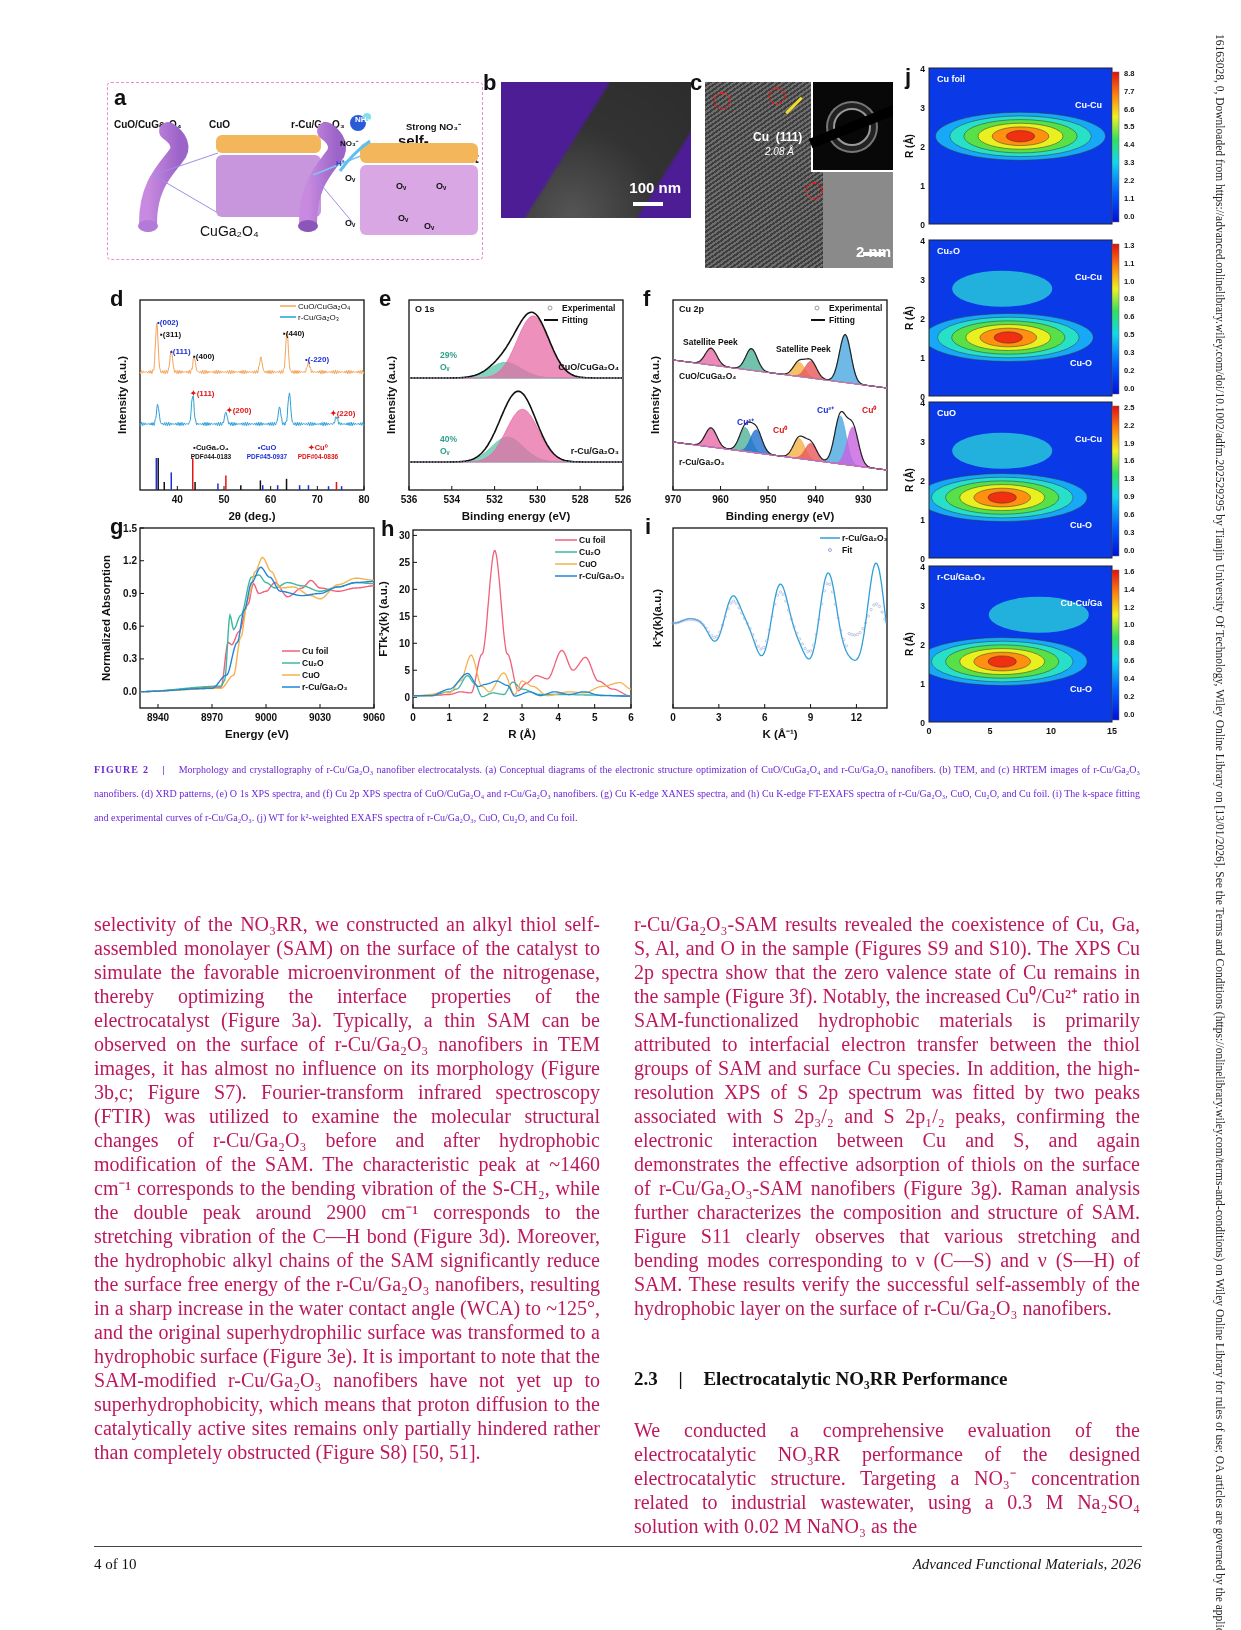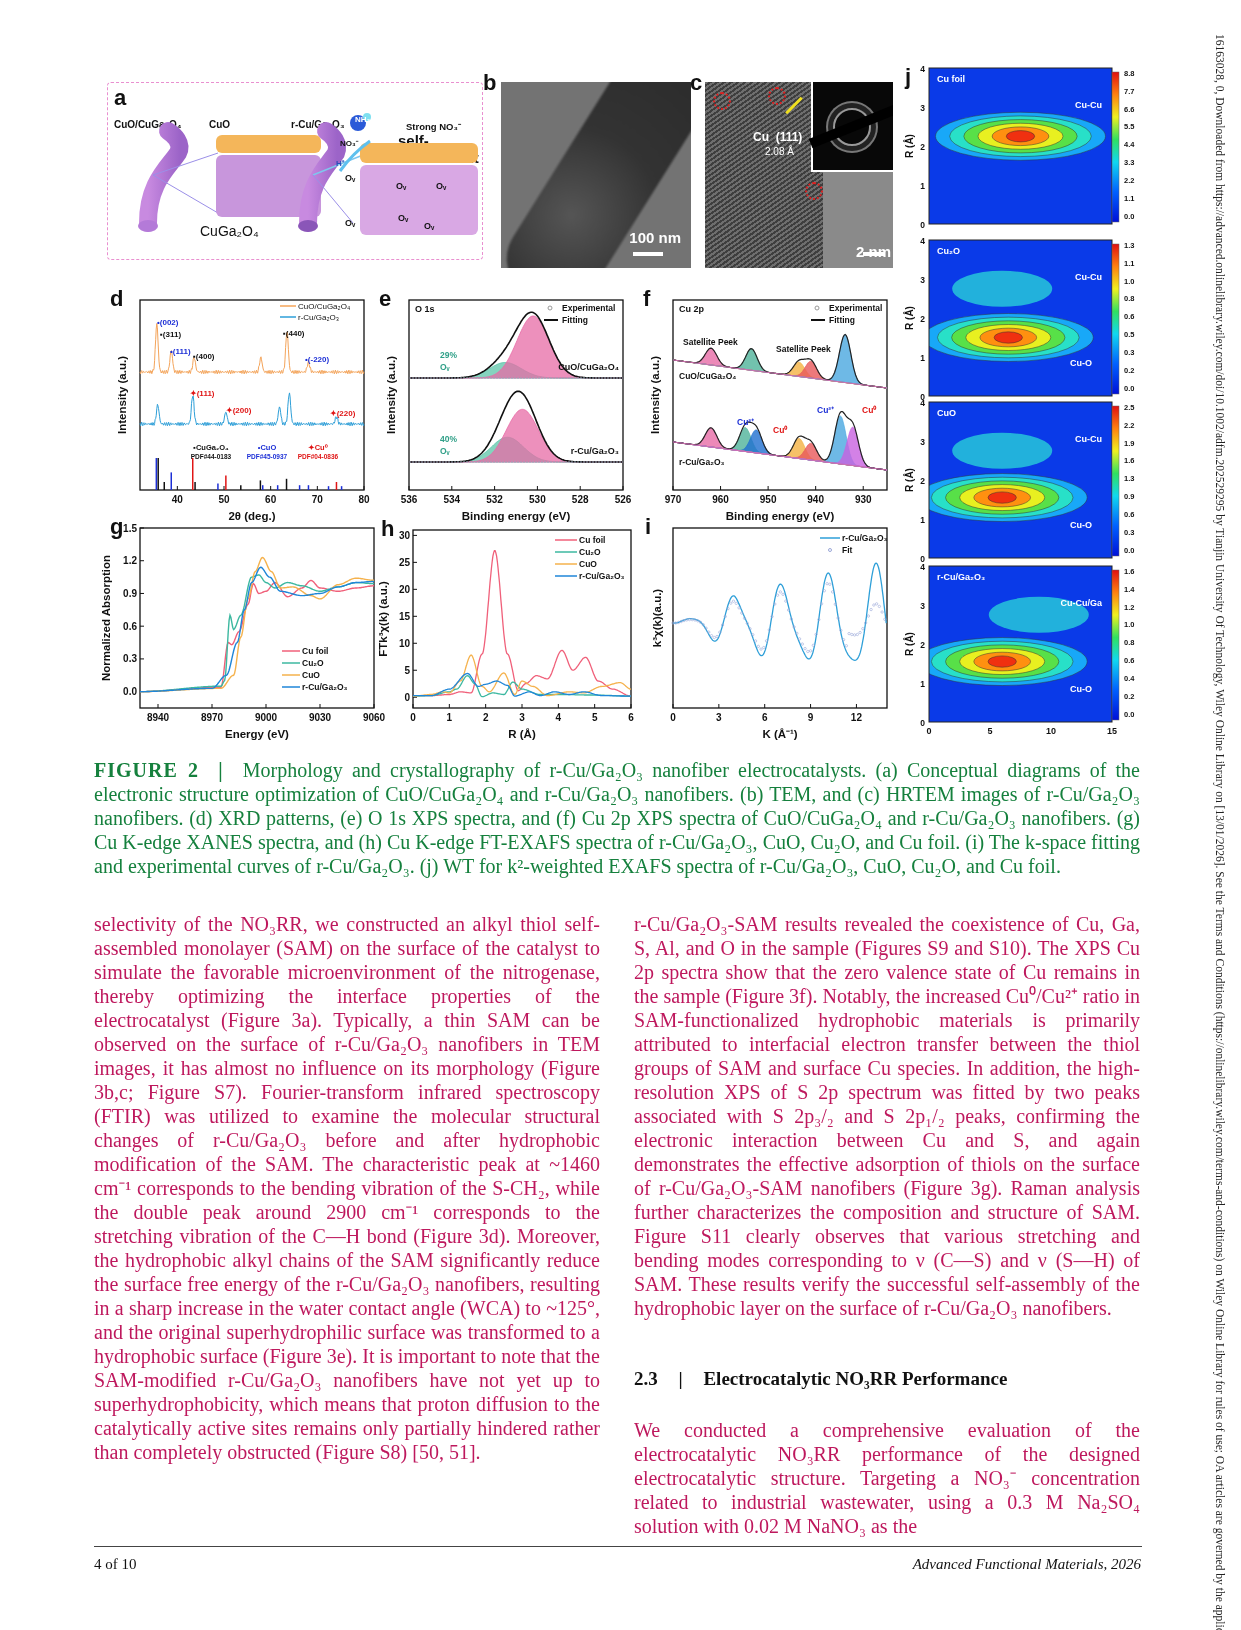--- a/index.html
+++ b/index.html
@@ -1,21 +1,21 @@
 <!DOCTYPE html>
 <html><head>
 <meta charset="utf-8">
 <style>
   html,body{margin:0;padding:0;background:#fff;}
   body{width:1241px;height:1630px;position:relative;overflow:hidden;font-family:"Liberation Serif",serif;color:#111;}
   .abs{position:absolute;}
   .sans{font-family:"Liberation Sans",sans-serif;}
   .panel-letter{position:absolute;font-family:"Liberation Sans",sans-serif;font-weight:bold;font-size:22px;line-height:1;}
   svg text{font-family:"Liberation Sans",sans-serif;}
-  .caption{position:absolute;left:94px;top:758px;width:1046px;font-size:20px;line-height:24px;text-align:justify;color:#15803d;}
+  .caption{position:absolute;left:94px;top:758px;width:1046px;font-size:10px;line-height:24px;text-align:justify;color:#6d28d9;}
   .caption b{font-weight:bold;letter-spacing:1px;}
   .body-col{position:absolute;font-size:20px;line-height:24px;text-align:justify;color:#be185d;}
   .body-col p{margin:0 0 22px 0;}
   .h2{position:absolute;left:634px;top:1368px;font-size:19px;font-weight:bold;}
   .footer-rule{position:absolute;left:94px;top:1546px;width:1048px;height:1px;background:#444;}
   .footer-left{position:absolute;left:94px;top:1556px;font-size:15px;}
   .footer-right{position:absolute;right:100px;top:1556px;font-size:15px;font-style:italic;}
   .watermark{position:absolute;left:1212px;top:34px;width:1590px;transform-origin:0 0;transform:rotate(90deg) translateY(-14px);font-family:"Liberation Serif",serif;font-size:11.5px;white-space:nowrap;color:#222;}
 </style>
 </head>
@@ -77,39 +77,39 @@
     <div class="abs sans" style="left:228px;top:74px;font-size:8px;font-weight:bold;color:#2a4ab8;">H⁺</div>
     <div class="abs sans" style="left:237px;top:90px;font-size:9px;font-weight:bold;">Oᵥ</div>
     <div class="abs sans" style="left:288px;top:98px;font-size:9px;font-weight:bold;">Oᵥ</div>
     <div class="abs sans" style="left:328px;top:98px;font-size:9px;font-weight:bold;">Oᵥ</div>
     <div class="abs sans" style="left:237px;top:135px;font-size:9px;font-weight:bold;">Oᵥ</div>
     <div class="abs sans" style="left:290px;top:130px;font-size:9px;font-weight:bold;">Oᵥ</div>
     <div class="abs sans" style="left:316px;top:138px;font-size:9px;font-weight:bold;">Oᵥ</div>
   </div>
 
   <div class="panel-letter" style="left:483px;top:72px;">b</div>
-  <div class="abs" style="left:501px;top:82px;width:190px;height:186px;background:#737373;overflow:hidden;">
+  <div class="abs" style="left:501px;top:82px;width:190px;height:136px;background:#4c1d95;overflow:hidden;">
     <div class="abs" style="left:-40px;top:40px;width:300px;height:95px;transform:rotate(-58deg);transform-origin:150px 47px;background:radial-gradient(circle at 30% 40%,#555 0,#333 40%,#2a2a2a 100%);border-radius:40px;filter:blur(1px);"></div>
     <div class="abs sans" style="right:10px;bottom:22px;font-size:15px;font-weight:bold;color:#fff;">100 nm</div>
     <div class="abs" style="right:28px;bottom:12px;width:30px;height:4px;background:#fff;"></div>
   </div>
 
   <div class="panel-letter" style="left:690px;top:72px;">c</div>
   <div class="abs" style="left:705px;top:82px;width:188px;height:186px;background:repeating-linear-gradient(-35deg,#3e3e3e 0 2px,#6e6e6e 2px 4px);overflow:hidden;">
     <div class="abs" style="right:0;bottom:0;width:70px;height:100px;background:#8a8a8a;"></div>
     <div class="abs" style="right:0;top:0;width:80px;height:88px;background:#080808;border-left:2px solid #fff;border-bottom:2px solid #fff;">
       <div class="abs" style="left:20px;top:26px;width:34px;height:34px;border-radius:50%;border:2px solid #999;box-shadow:0 0 0 5px #222,0 0 0 7px #777;"></div>
       <div class="abs" style="left:-6px;top:38px;width:100px;height:10px;background:#000;transform:rotate(-22deg);"></div>
     </div>
     <div class="abs" style="left:8px;top:10px;width:14px;height:14px;border:2px dotted #e02020;border-radius:50%;"></div>
     <div class="abs" style="left:63px;top:5px;width:14px;height:14px;border:2px dotted #e02020;border-radius:50%;"></div>
     <div class="abs" style="left:100px;top:100px;width:14px;height:14px;border:2px dotted #e02020;border-radius:50%;"></div>
     <div class="abs" style="left:78px;top:22px;width:22px;height:3px;background:#f0e020;transform:rotate(-45deg);"></div>
     <div class="abs sans" style="left:48px;top:48px;font-size:12px;font-weight:bold;color:#fff;white-space:pre;">Cu  (111)</div>
-    <div class="abs sans" style="left:60px;top:64px;font-size:10px;color:#fff;">2.08 Å</div>
+    <div class="abs sans" style="left:60px;top:64px;font-size:10px;color:#fff;font-style:italic;">2.08 Å</div>
     <div class="abs sans" style="right:2px;bottom:8px;font-size:15px;font-weight:bold;color:#fff;text-align:center;">2 nm</div>
     <div class="abs" style="right:8px;bottom:12px;width:22px;height:4px;background:#fff;"></div>
   </div>
 
   <svg id="charts" class="abs" style="left:0;top:0;" width="1241" height="740">
       <g>
         <rect x="140" y="300" width="224" height="190" fill="none" stroke="#111" stroke-width="1.3"></rect>
         <text x="110" y="306" font-size="22" fill="#111" font-weight="bold">d</text>
         <line x1="177.33333333333331" x2="177.33333333333331" y1="490" y2="486" stroke="#111"></line>
         <text x="177.33333333333331" y="503" font-size="10" fill="#111" text-anchor="middle" font-weight="bold">40</text>

